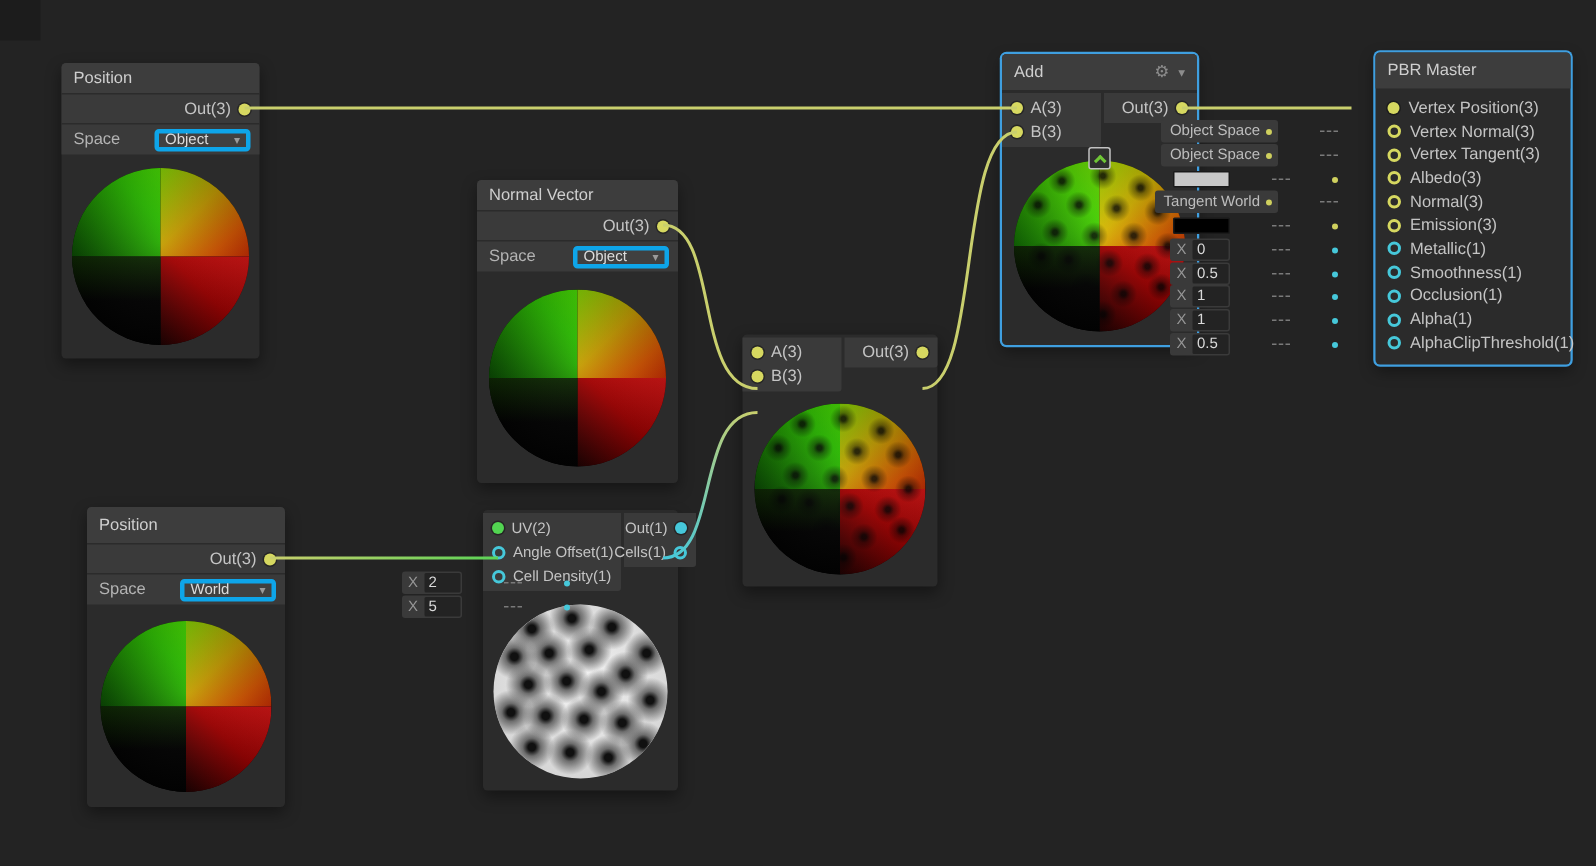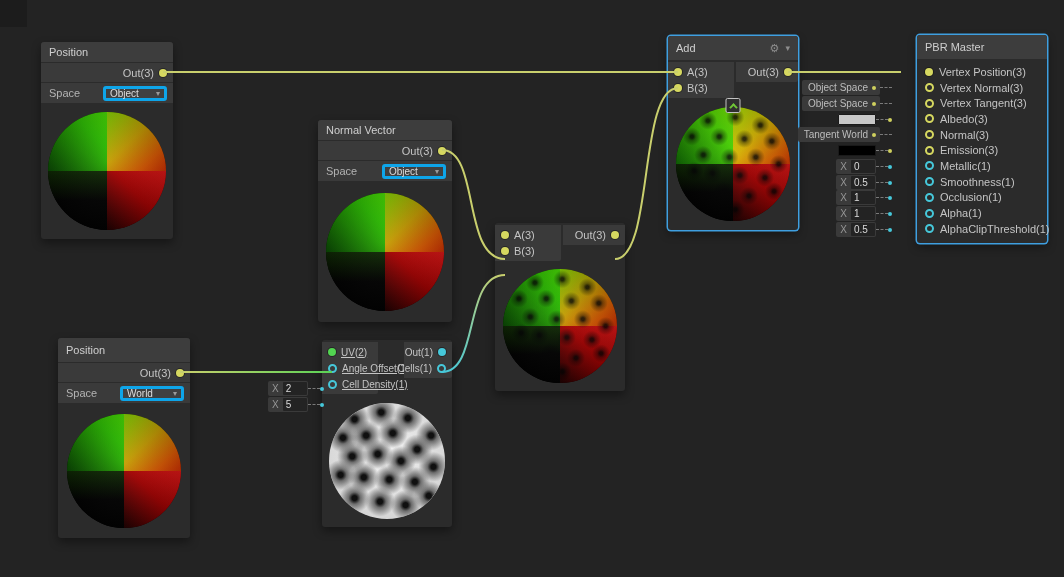--- a/index.html
+++ b/index.html
@@ -110,21 +110,21 @@
     radial-gradient(circle at 66% 88%,#101010 0 2.5px,#6d6d6d 6px,rgba(235,235,235,0) 15px);}
 
   
   .collapse-btn{position:absolute;left:50%;top:0;transform:translateX(-50%);width:15px;height:15px;
     background:#2f2f2f;border:1px solid #c2c2c2;border-radius:2px;z-index:5;
     display:flex;align-items:center;justify-content:center;}
   .chev-up{width:6px;height:6px;border-left:2px solid #6fc636;border-top:2px solid #6fc636;
     transform:rotate(45deg) translate(1px,1px);}
 
   
-  .widget{position:absolute;display:flex;align-items:center;height:15px;z-index:20;}
+  .widget{position:absolute;display:flex;align-items:center;height:15px;z-index:20;gap:28px;}
   .wlabel{background:#3a3a3a;border-radius:2px;color:#bdbdbd;font-size:10px;height:15px;
     line-height:15px;padding:0 4px 0 6px;display:flex;align-items:center;gap:4px;white-space:nowrap;}
   .mini{width:4px;height:4px;border-radius:50%;flex:0 0 auto;}
   .mini.y{background:#cfd05e;} .mini.c{background:#46c8da;}
   .stub{width:12px;border-top:1px dashed #7a7a7a;flex:0 0 auto;}
   .xfield{display:flex;align-items:center;background:#3a3a3a;border-radius:2px;height:15px;
     font-size:10px;}
   .xaxis{color:#969696;padding:0 4px;}
   .xval{background:#232323;color:#dadada;padding:0 3px;min-width:24px;height:13px;line-height:13px;
     border-radius:1px;margin-right:1px;}
@@ -231,21 +231,21 @@
         <div class="q qtl"></div>
           <div class="q qtr"></div>
           <div class="q qbr"></div>
           <div class="q qbl"></div>
       </div>
     </div>
   </div>
 
   <div class="node" style="left:322px;top:340px;width:130px;">
     <div class="ports">
-      <div class="inpanel" style="width:56px;text-decoration:underline;">
+      <div class="inpanel" style="width:92px;">
         <div class="prow f10">
           <span class="dot vec2"></span>
           <span>UV(2)</span>
         </div>
         <div class="prow f10">
           <span class="dot hollow vec1"></span>
           <span>Angle Offset(1)</span>
         </div>
         <div class="prow f10">
           <span class="dot hollow vec1"></span>

